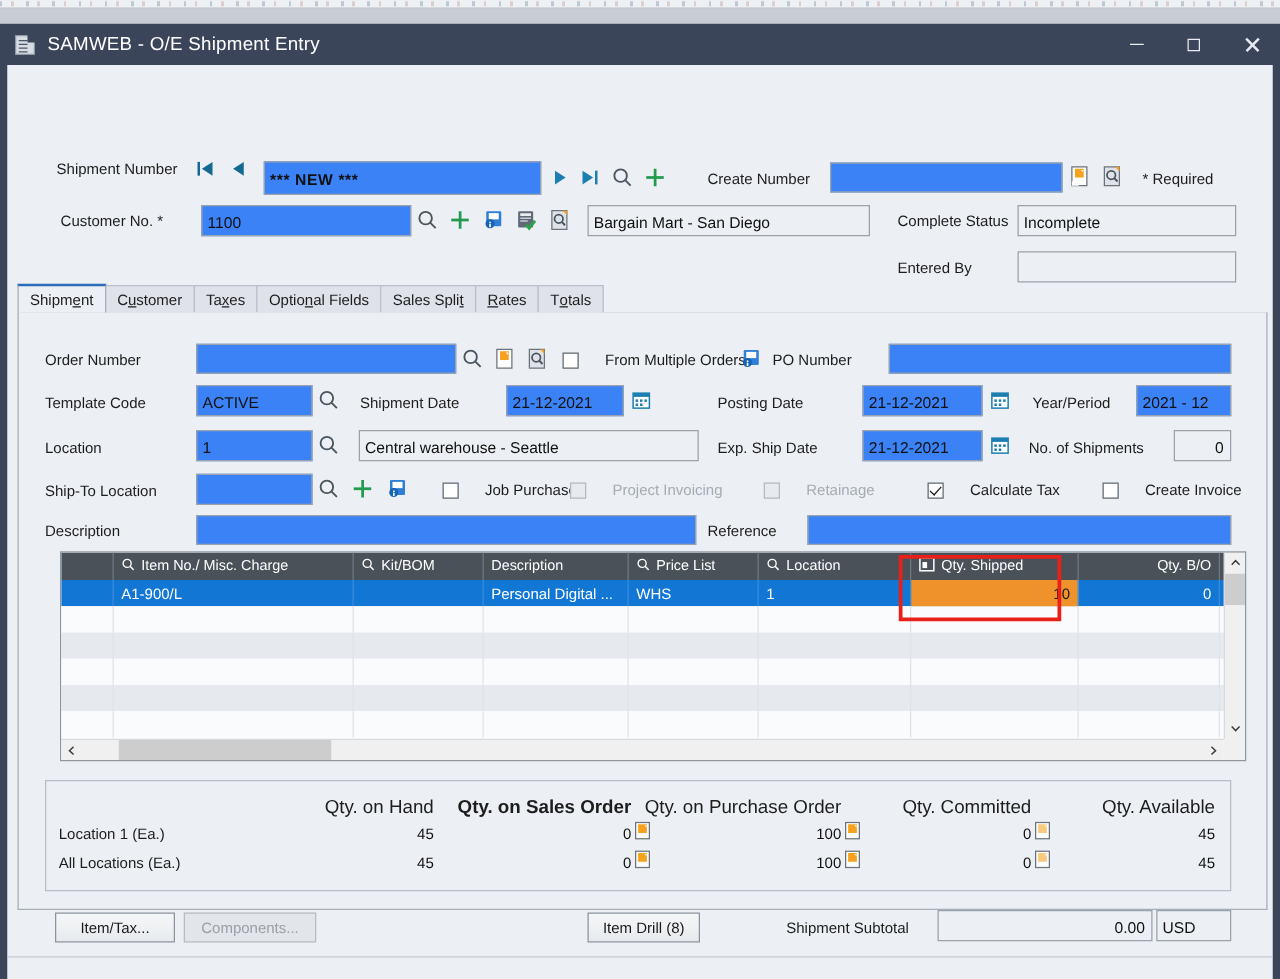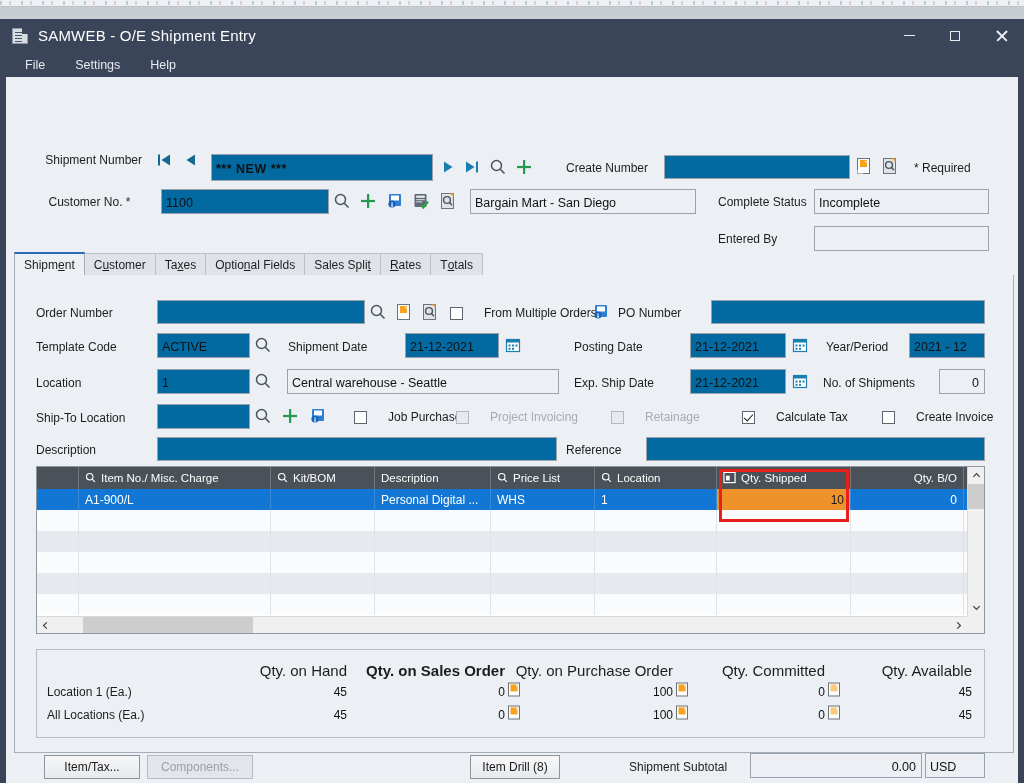--- a/index.html
+++ b/index.html
@@ -101,21 +101,21 @@
     border-bottom: 6px solid #3b4559;
     position: relative;
     padding: 0;
   }
   .inner { position: absolute; inset: 0; background: #eceff3; }
 
   
   .lbl { font-size: 12px; color: #1d1d1d; white-space: nowrap; }
   .fld {
     border: 1px solid #9aa2ac;
-    background: #0369a1;
+    background: #3b82f6;
     height: 23px;
     font-size: 12.5px;
     padding: 2px 4px 0 4px;
     color: #111;
     display: flex; align-items: center;
     font-family: "Liberation Sans", sans-serif;
     overflow: hidden; white-space: nowrap;
   }
   .fld.ro { background: #eceff3; }
   .fld.num { justify-content: flex-end; padding-right: 5px; }
@@ -167,20 +167,21 @@
     background: #eceff3;
     border: 1px solid #a6aeb8; border-top: none;
   }
 
   
   .grid {
     position: absolute;
     border: 1px solid #8e969f;
     background: #fff;
     overflow: hidden;
+    margin-left: 12px;
   }
   .grid-head {
     display: flex; height: 22px;
     background: #4a5159; color: #ffffff;
     font-size: 11.5px;
   }
   .gh {
     display: flex; align-items: center; gap: 5px;
     padding: 0 6px;
     border-right: 1px solid #707880;
@@ -283,25 +284,20 @@
         </div>
       <div class="win-btn">
           <div class="max"></div>
         </div>
       <div class="win-btn close">
           <div class="x"></div>
         </div>
     </div>
   </div>
 
-  <div class="menubar">
-    <div class="menu-item">File</div>
-    <div class="menu-item">Settings</div>
-    <div class="menu-item">Help</div>
-  </div>
 
   <div class="client">
   <div class="inner">
 
     <div style="position:absolute;left:31px;top:76px;width:105px;text-align:right;" class="lbl">Shipment Number</div>
 
     <div class="ico" style="position:absolute;left:148px;top:73px;">
       <svg width="20" height="20" viewBox="0 0 20 20">
             <rect x="4" y="4.5" width="2" height="11" fill="#13698f"></rect>
             <polygon points="16,4.5 16,15.5 7.5,10" fill="#13698f"></polygon>

